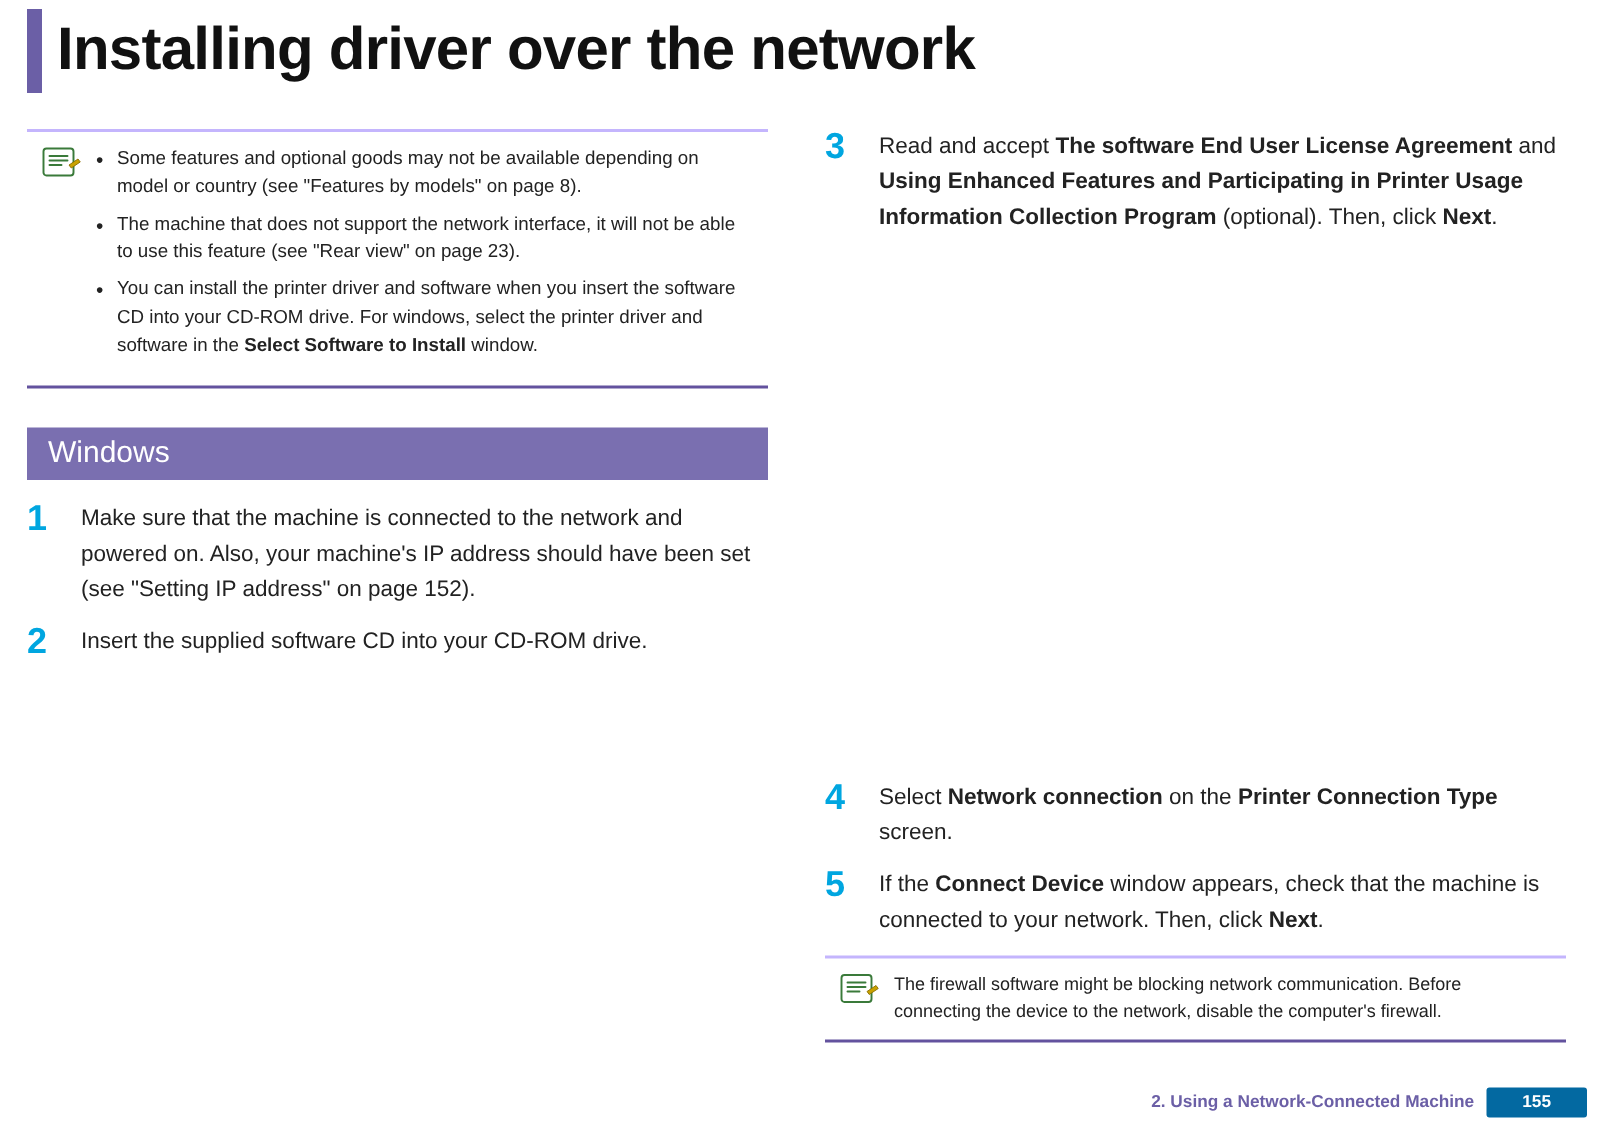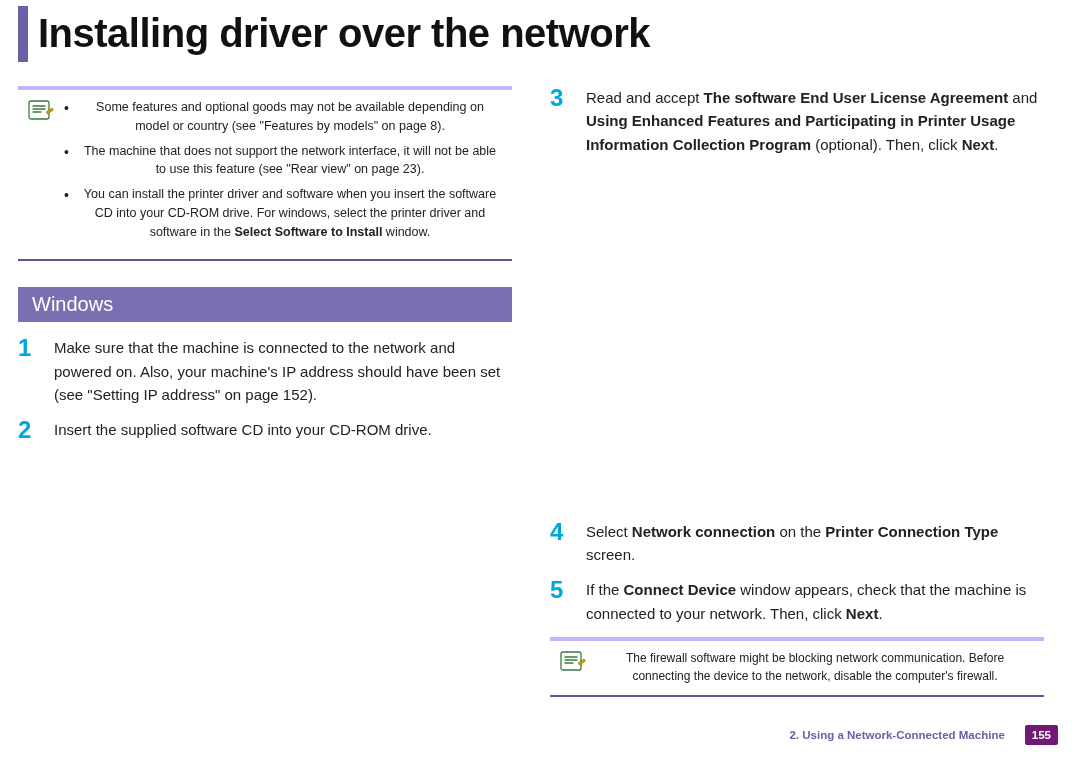--- a/index.html
+++ b/index.html
@@ -3,38 +3,38 @@
 <meta charset="utf-8">
 <style>
   * { box-sizing: border-box; margin: 0; padding: 0; }
   html, body { width: 1080px; height: 763px; font-family: "Segoe UI", Arial, sans-serif; background: #fff; color: #000; }
   .page { width: 1080px; height: 763px; position: relative; padding: 0 18px; }
   .title-bar { display: flex; align-items: center; }
   .title-accent { width: 10px; height: 56px; background: #6b5fa6; margin-right: 10px; margin-top: 6px; }
   .page-title { font-size: 40px; font-weight: 700; letter-spacing: -0.5px; color: #111; margin-top: 4px; }
   .cols { display: flex; gap: 38px; margin-top: 24px; }
   .col { width: 494px; }
-  .info-box { border-top: 4px solid #c4b5fd; border-bottom: 2px solid #63529e; padding: 8px 10px 12px 10px; display: flex; gap: 8px; text-align: center; }
+  .info-box { border-top: 2px solid #c4b5fd; border-bottom: 2px solid #63529e; padding: 8px 10px 12px 10px; display: flex; gap: 8px; }
   .info-box.small { padding: 8px 10px 10px 10px; }
   .info-icon { flex: 0 0 28px; height: 24px; }
   .info-icon svg { width: 28px; height: 24px; }
   .bullets { font-size: 12.5px; line-height: 1.5; color: #222; }
   .bullets li { list-style: none; padding-left: 14px; position: relative; margin-bottom: 6px; }
   .bullets li::before { content: "•"; position: absolute; left: 0; top: 0; font-size: 14px; }
   .bold { font-weight: 700; }
   .section-hdr { background: #7a6fb0; color: #fff; font-size: 20px; font-weight: 400; padding: 6px 14px; margin-top: 26px; }
   .steps { margin-top: 14px; }
   .step { display: flex; gap: 14px; margin-bottom: 12px; align-items: flex-start; }
   .step-num { color: #00a6e0; font-size: 24px; font-weight: 700; width: 22px; flex: 0 0 22px; line-height: 1; }
   .step-body { font-size: 15px; line-height: 1.55; color: #222; flex: 1; }
   .screenshot-ph { width: 440px; height: 338px; background: #fff; margin: 2px 0 14px 36px; }
   .info-text { font-size: 12px; line-height: 1.5; color: #222; }
-  .footer { position: absolute; bottom: 18px; right: 22px; display: flex; align-items: center; gap: 20px; }
+  .footer { position: absolute; bottom: 18px; right: 22px; display: flex; align-items: center; gap: 8px; }
   .footer-text { color: #6b5fa6; font-size: 11.5px; font-weight: 700; }
-  .footer-badge { background: #701a75; color: #fff; font-size: 11.5px; font-weight: 700; padding: 4px 7px; border-radius: 2px; }
+  .footer-badge { background: #0369a1; color: #fff; font-size: 11.5px; font-weight: 700; padding: 4px 24px; border-radius: 2px; }
 </style>
 </head>
 <body>
 
 <div class="page">
   <div class="title-bar">
     <div class="title-accent"></div>
     <h1 class="page-title">Installing driver over the network</h1>
   </div>
 

